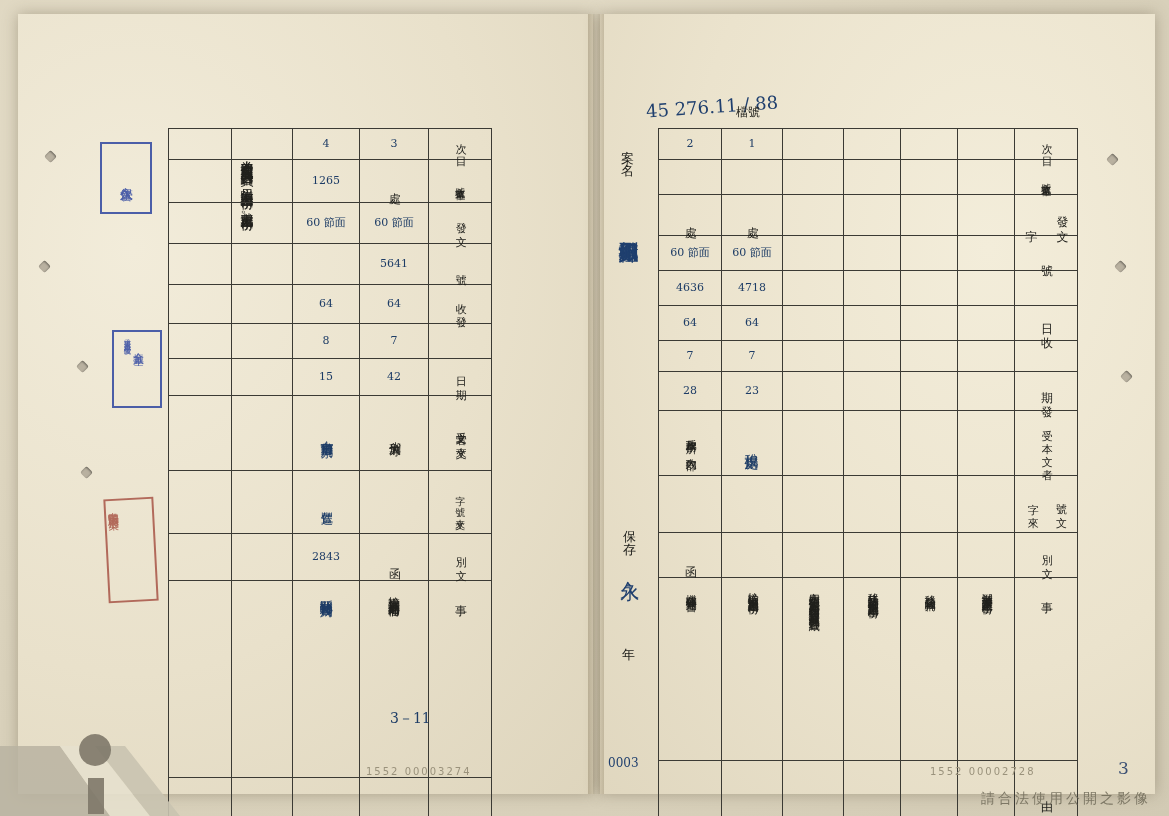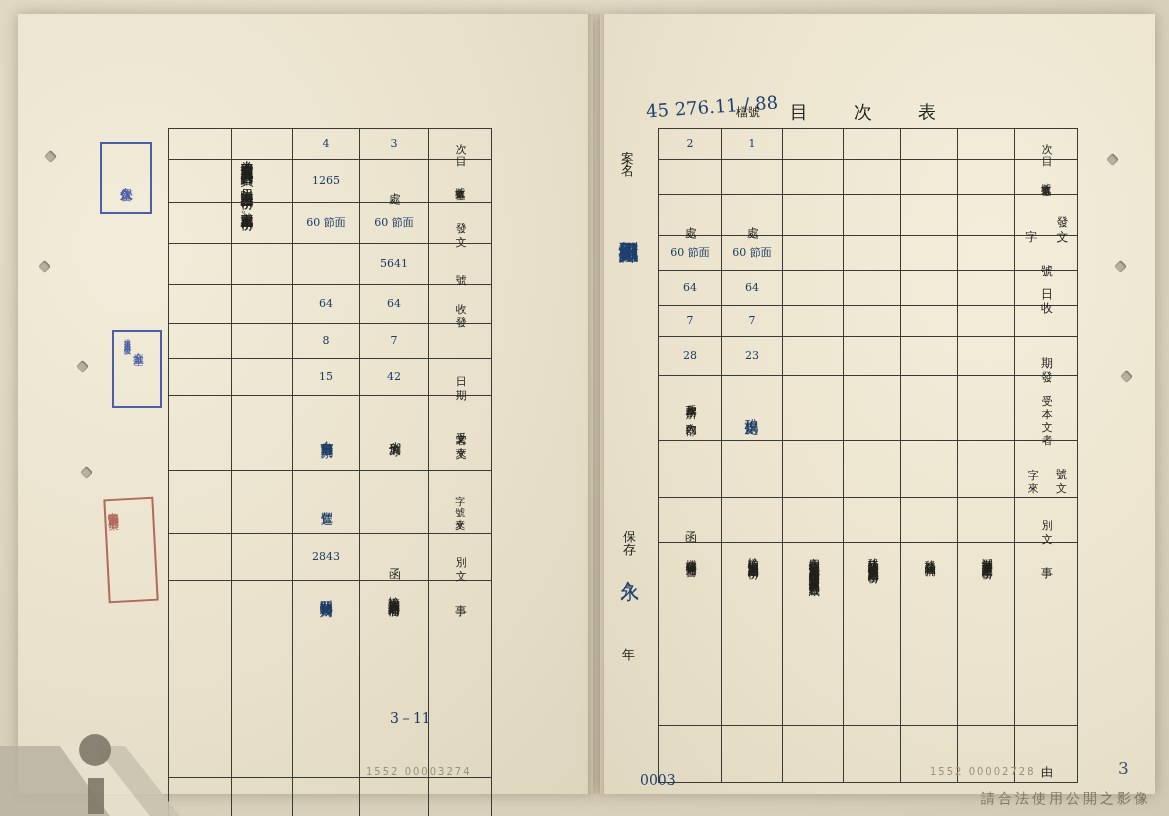--- a/index.html
+++ b/index.html
@@ -271,21 +271,20 @@
     <polygon points="0,60 60,60 110,130 0,130" fill="#b9b3a1" opacity=".85"></polygon>
     <polygon points="60,60 95,60 150,130 110,130" fill="#e6e0cd" opacity=".9"></polygon>
     <polygon points="95,60 125,60 180,130 150,130" fill="#c9c3b0" opacity=".9"></polygon>
     <path d="M95 80 a16 16 0 1 1 .1 0 z" fill="#7e7869" opacity=".9"></path>
     <rect x="88" y="92" width="16" height="36" fill="#7e7869" opacity=".9"></rect>
   </svg>
 
   <div class="hand blue" style="position:absolute;left:646px;top:96px;font-size:18px;transform:rotate(-4deg);">45 276.11 / 88</div>
   <div class="printed" style="position:absolute;left:736px;top:104px;font-size:12px;">檔號</div>
 
-  <div class="printed" style="position:absolute;left:790px;top:100px;font-size:18px;letter-spacing:14px;">目　次　表</div>
 
   <div class="printed" style="position:absolute;left:618px;top:140px;width:22px;">
     <span class="vtext" style="font-size:13px;">案　名：</span>
   </div>
   <div class="hand blue" style="position:absolute;left:614px;top:226px;width:34px;">
     <span class="vtext" style="font-size:20px;line-height:1.45;">鄭振祖報船減刑</span>
   </div>
 
   <div class="printed" style="position:absolute;left:620px;top:520px;width:22px;">
     <span class="vtext" style="font-size:13px;">保　存</span>
@@ -340,20 +339,29 @@
         <td class="hand tiny">60 節面</td>
         <td></td>
         <td></td>
         <td></td>
         <td></td>
         <td class="printed">
           <span class="v" style="font-size:12px;">號</span>
         </td>
       </tr>
       <tr>
+        <td style="height:34px;" class="hand">4636</td>
+        <td class="hand">4718</td>
+        <td></td>
+        <td></td>
+        <td></td>
+        <td></td>
+        <td></td>
+      </tr>
+      <tr>
         <td style="height:34px;" class="hand">64</td>
         <td class="hand">64</td>
         <td></td>
         <td></td>
         <td></td>
         <td></td>
         <td class="printed">
           <span class="v" style="font-size:12px;">日　收</span>
         </td>
       </tr>
@@ -448,18 +456,18 @@
         <td></td>
         <td></td>
         <td class="printed">
           <span class="v" style="font-size:12px;">由</span>
         </td>
       </tr>
 
     </tbody>
   </table>
 
-  <div class="hand blue" style="position:absolute;left:640px;top:756px;font-size:14px;margin-top:16px;">0003</div>
+  <div class="hand blue" style="position:absolute;left:608px;top:756px;font-size:12px;">0003</div>
   <div class="archcode" style="left:930px;top:766px;">1552   00002728</div>
   <div class="pagenum" style="left:1118px;top:758px;">3</div>
 
   <div class="footer-note">請合法使用公開之影像</div>
 </div>
 
 </body></html>

